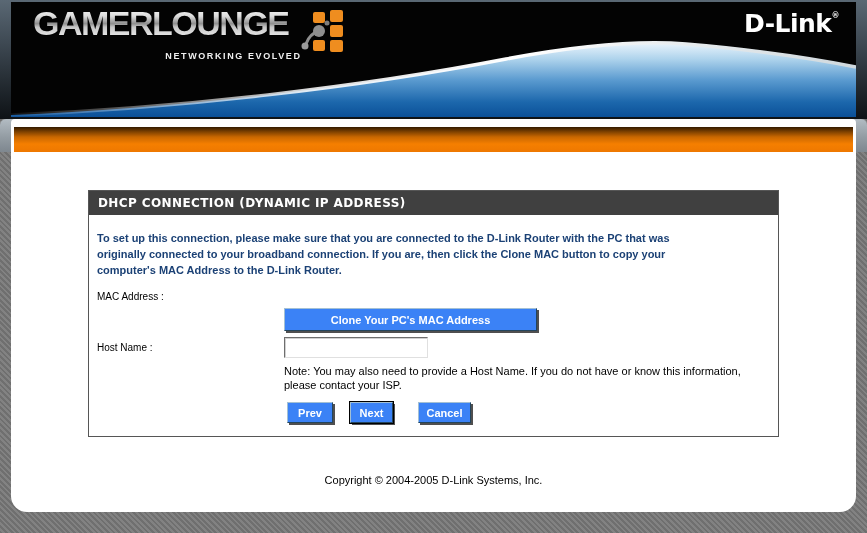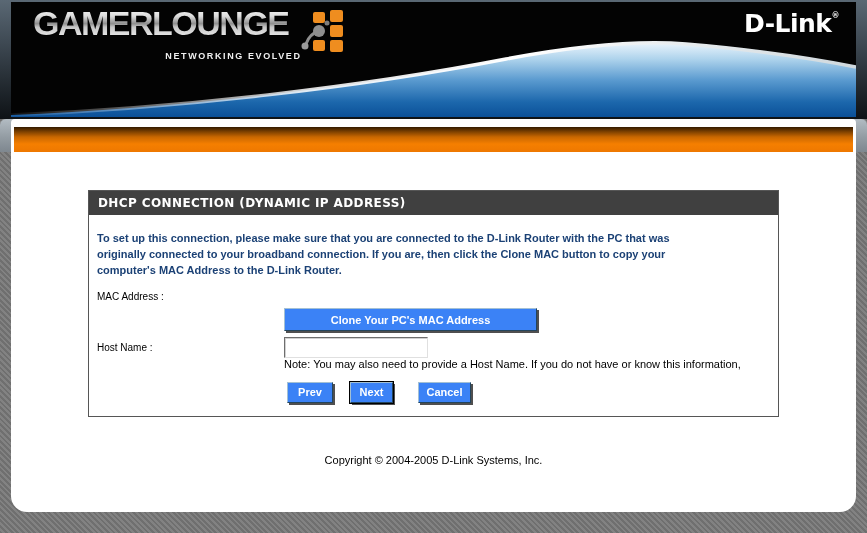--- a/index.html
+++ b/index.html
@@ -77,21 +77,21 @@
   .tin.mac-in { width:113px; }
   .tin.host-in { width:138px; }
   .indent { margin-left:187px; }
   .blue-btn {
     background:#3b82f6; color:#ffffff; font-family:"Liberation Sans", sans-serif;
     font-weight:bold; font-size:11px; cursor:pointer;
     border:1px solid; border-color:#a3c0d4 #23445c #23445c #a3c0d4;
     box-shadow:2px 2px 0 #4f4f4f; padding:0;
   }
   .clone { margin-top:6px; width:253px; height:23px; }
-  .note { margin-top:0; font-size:11px; line-height:13.5px; color:#000; white-space:nowrap; }
+  .note { margin-top:7px; font-size:11px; line-height:13.5px; color:#000; white-space:nowrap; }
   .btn-row { margin-top:10px; display:flex; align-items:center; }
   .prev  { width:46px; height:21px; margin-left:3px; }
   .next  { width:43px; height:21px; margin-left:17px; outline:1px solid #000000; }
   .cancel{ width:53px; height:21px; margin-left:25px; }
   .copyright { margin-top:37px; text-align:center; font-size:11px; color:#000000; }
 </style>
 </head>
 <body>
 
 <div class="page">
@@ -163,20 +163,21 @@
           <button class="blue-btn clone">Clone Your PC's MAC Address</button>
         </div>
 
         <div class="frow hostrow">
           <label class="flabel">Host Name :</label>
           <input class="tin host-in" type="text" value="" style="">
         </div>
 
         <div class="note indent">
           <div>Note: You may also need to provide a Host Name. If you do not have or know this information,</div>
+          <div>please contact your ISP.</div>
         </div>
 
         <div class="btn-row indent">
           <button class="blue-btn prev">Prev</button>
           <button class="blue-btn next">Next</button>
           <button class="blue-btn cancel">Cancel</button>
         </div>
 
       </div>
     </div>

